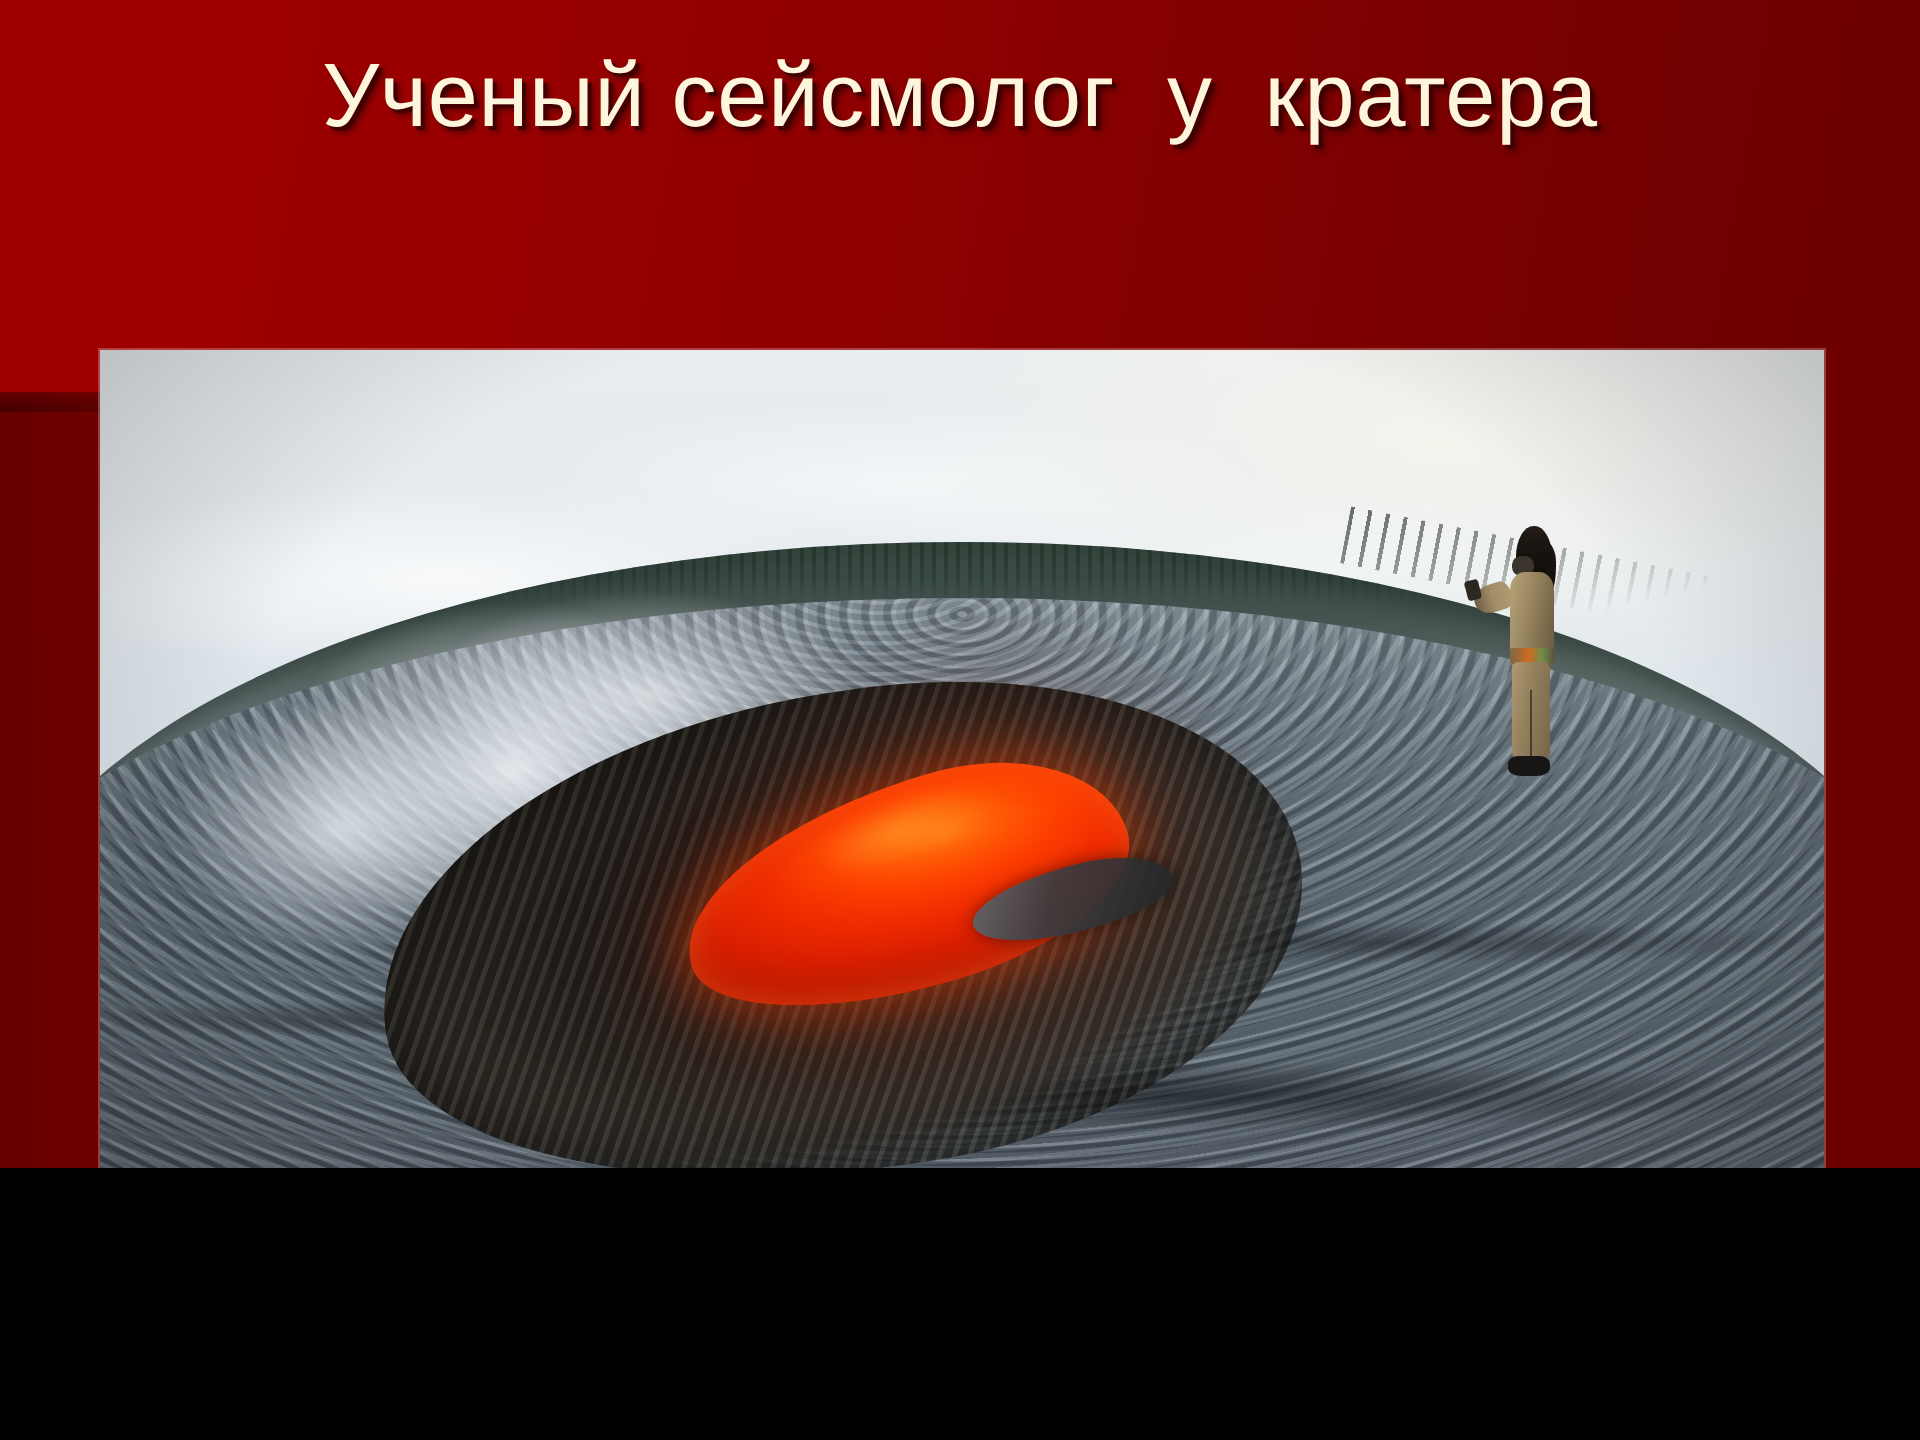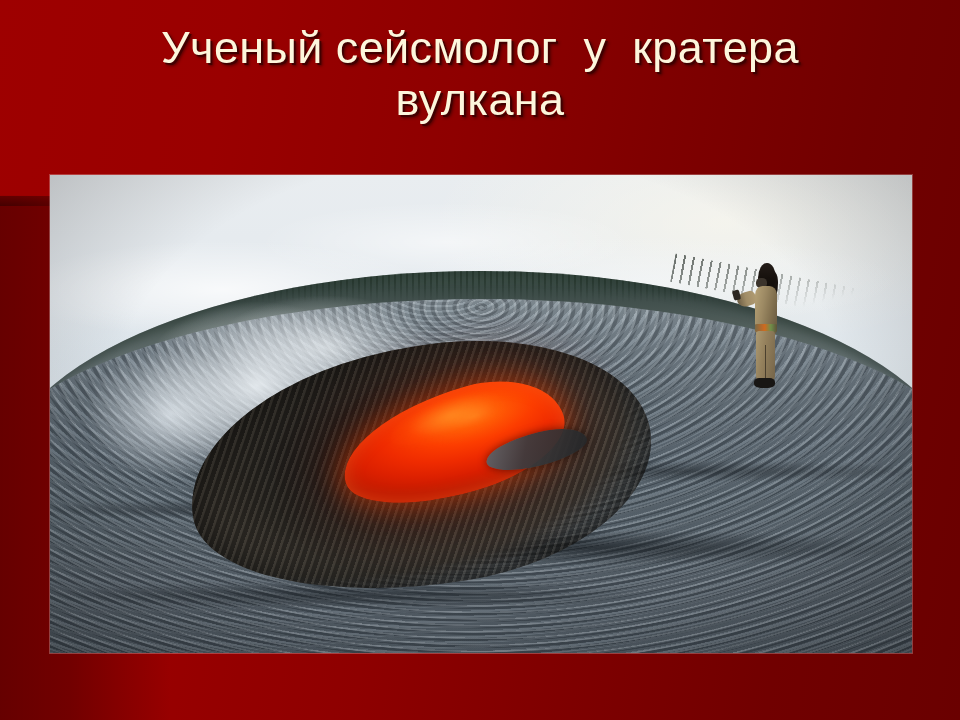--- a/index.html
+++ b/index.html
@@ -8,21 +8,21 @@
     background: #000;
   }
   body {
     font-family: "Liberation Sans", sans-serif;
   }
 
   
   #slide {
     position: relative;
     width: 960px;
-    height: 720px;
+    height: 584px;
     overflow: hidden;
     background: #0f766e;
   }
 
   
   #slide-bg {
     position: absolute;
     inset: 0;
     background:
       linear-gradient(100deg,
@@ -391,21 +391,20 @@
 <body>
 
 <div id="slide">
 
   <div id="slide-bg"></div>
   <div id="slide-bg-wedge"></div>
   <div id="slide-bg-wedge-top"></div>
 
   <div id="title-block">
     <span class="title-line">Ученый сейсмолог  у  кратера</span>
-    <span class="title-line">вулкана</span>
   </div>
 
   <div id="photo">
 
     <div class="ph-layer" id="ph-sky"></div>
     <div class="ph-layer" id="ph-sky-warm"></div>
     <div class="ph-layer" id="ph-clouds"></div>
 
     <div id="ph-ridge"></div>
     <div id="ph-ridge-trees"></div>

